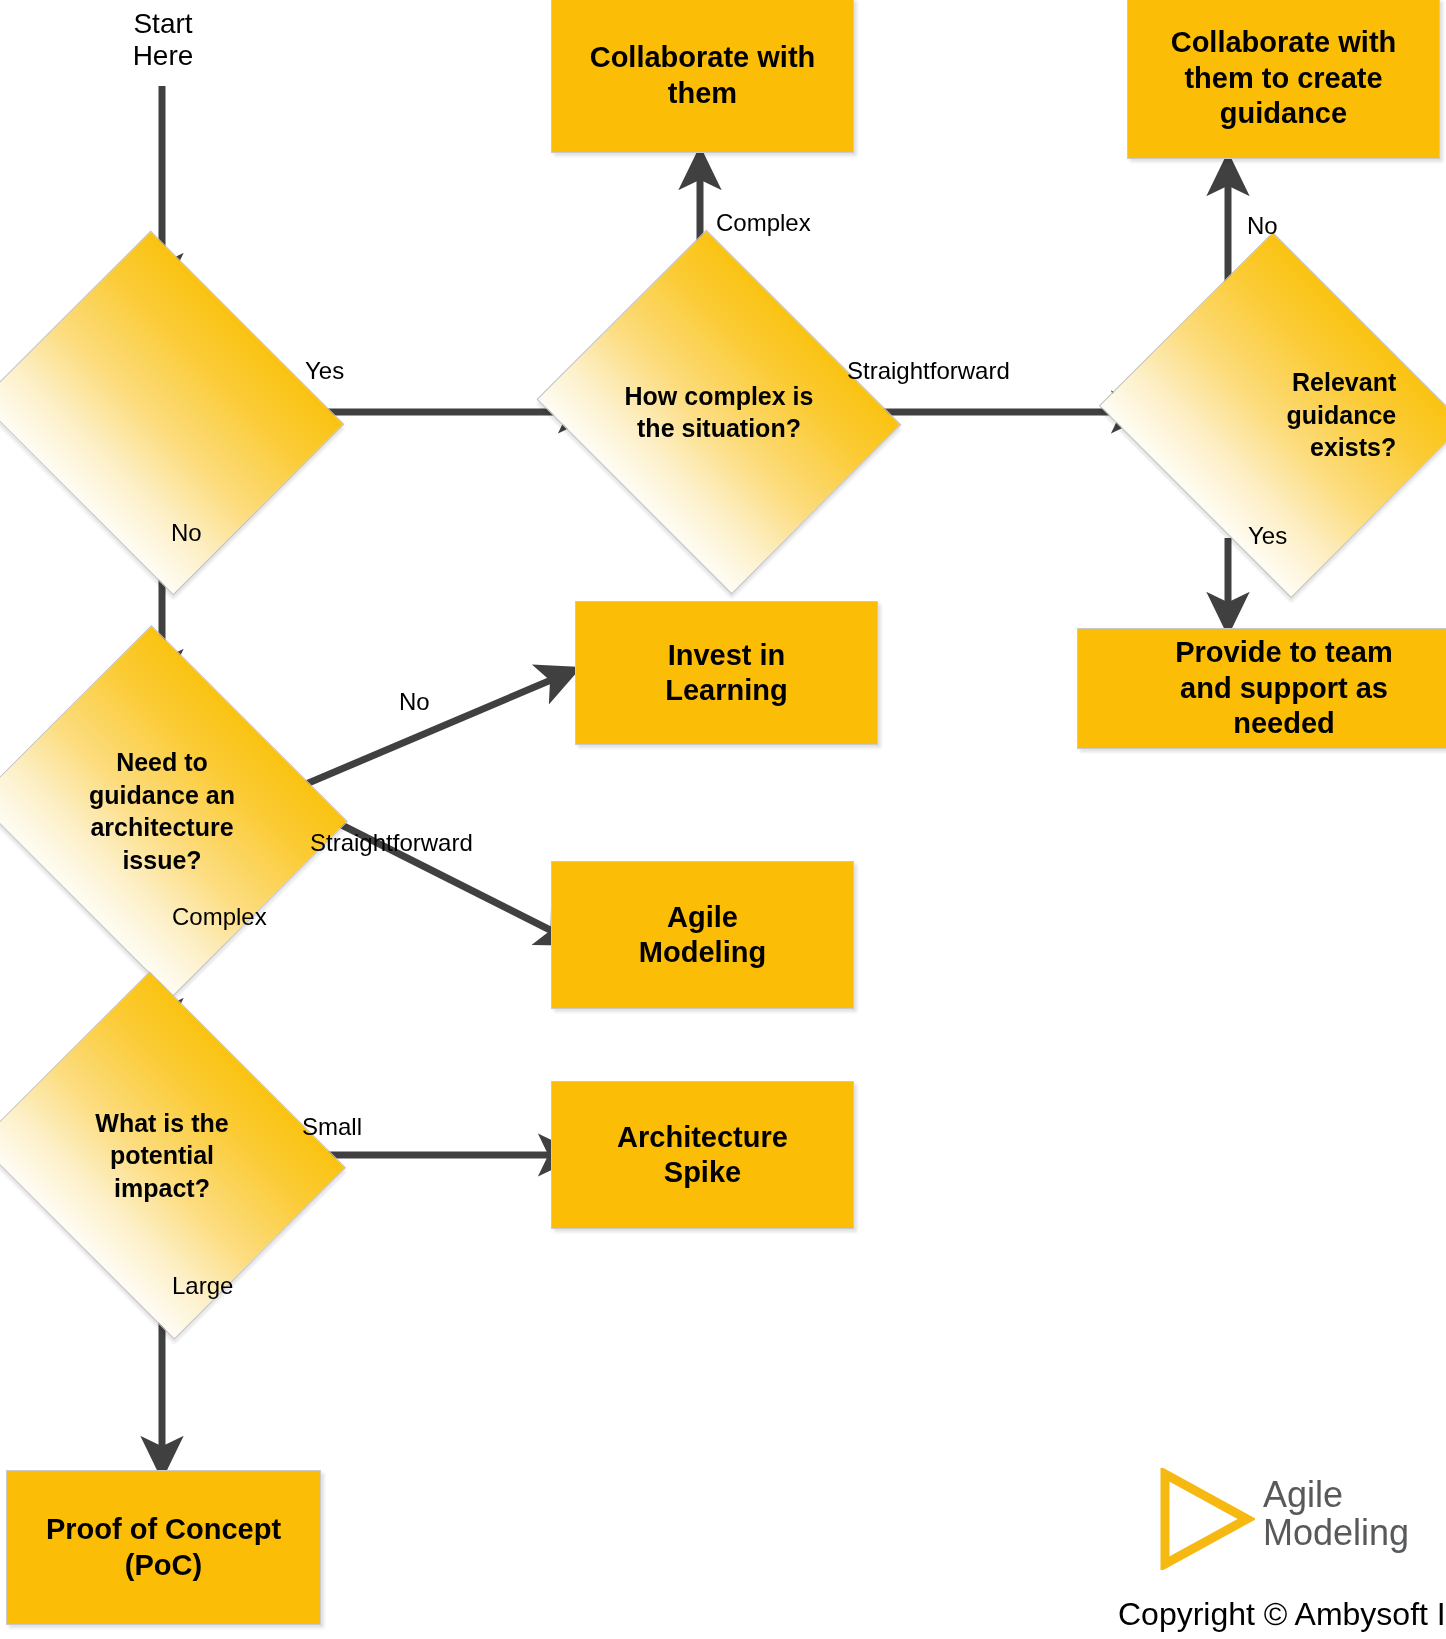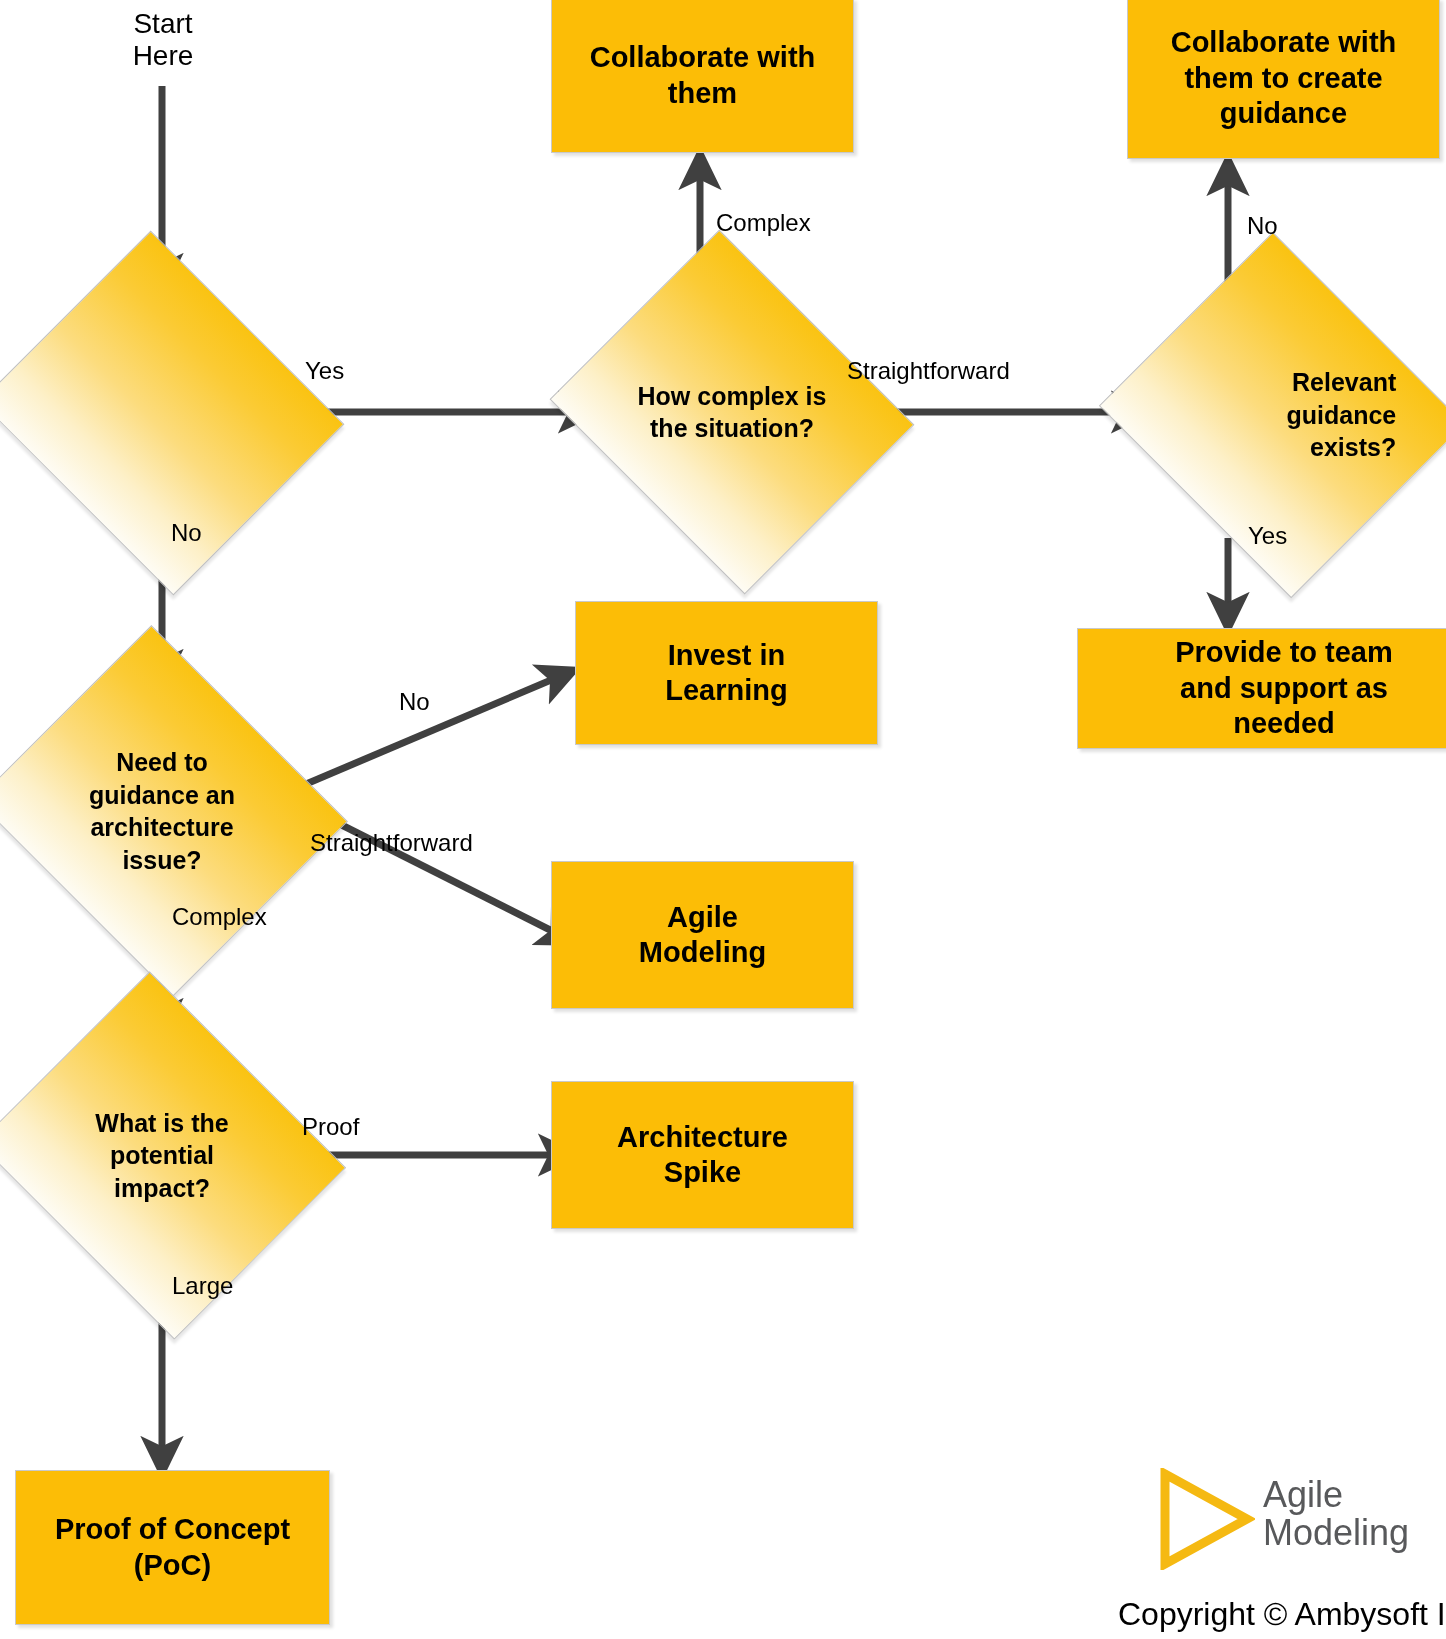--- a/index.html
+++ b/index.html
@@ -153,21 +153,21 @@
     </g>
   </svg>
 
   <div class="freetext" style="left:108px; top:8px; width:110px;">Start
 Here</div>
 
   <div class="diamond" style="left:25px; top:292px; width:274px; height:242px;">
     <div class="shape"></div>
   </div>
 
-  <div class="diamond" style="left:594px; top:292px; width:276px; height:240px;">
+  <div class="diamond" style="left:581px; top:292px; width:276px; height:240px;">
     <div class="shape"></div>
     <div class="dlabel" style="white-space:pre-line;">How complex is
 the situation?</div>
   </div>
 
   <div class="diamond" style="left:1146px; top:292px; width:272px; height:246px;">
     <div class="shape"></div>
     <div class="dlabel" style="white-space:pre-line;text-align:right;">Relevant
 guidance
 exists?</div>
@@ -213,21 +213,21 @@
   <div class="box" style="left:551px; top:861px; width:303px; height:148px;">
     <span style="white-space:pre-line;">Agile
 Modeling</span>
   </div>
 
   <div class="box" style="left:551px; top:1081px; width:303px; height:148px;">
     <span style="white-space:pre-line;">Architecture
 Spike</span>
   </div>
 
-  <div class="box" style="left:15px; top:1470px; width:315px; height:155px;">
+  <div class="box" style="left:6px; top:1470px; width:315px; height:155px;">
     <span style="white-space:pre-line;">Proof of Concept
 (PoC)</span>
   </div>
 
   <div class="elabel" style="left:305px; top:357px;">Yes</div>
 
   <div class="elabel" style="left:171px; top:519px;">No</div>
 
   <div class="elabel" style="left:716px; top:209px;">Complex</div>
 
@@ -236,21 +236,21 @@
   <div class="elabel" style="left:1247px; top:212px;">No</div>
 
   <div class="elabel" style="left:1248px; top:522px;">Yes</div>
 
   <div class="elabel" style="left:399px; top:688px;">No</div>
 
   <div class="elabel" style="left:310px; top:829px;">Straightforward</div>
 
   <div class="elabel" style="left:172px; top:903px;">Complex</div>
 
-  <div class="elabel" style="left:302px; top:1113px;">Proof</div>
+  <div class="elabel" style="left:302px; top:1113px;">Small</div>
 
   <div class="elabel" style="left:172px; top:1272px;">Large</div>
 
   <div id="logo-block">
     <svg id="logo-tri" width="100" height="102" viewBox="0 0 100 102" xmlns="http://www.w3.org/2000/svg">
       <path d="M10,6 L92,51 L10,96 Z" fill="none" stroke="#F5B912" stroke-width="9" stroke-linejoin="miter"></path>
     </svg>
     <div id="logo-text">Agile
 Modeling</div>
   </div>

